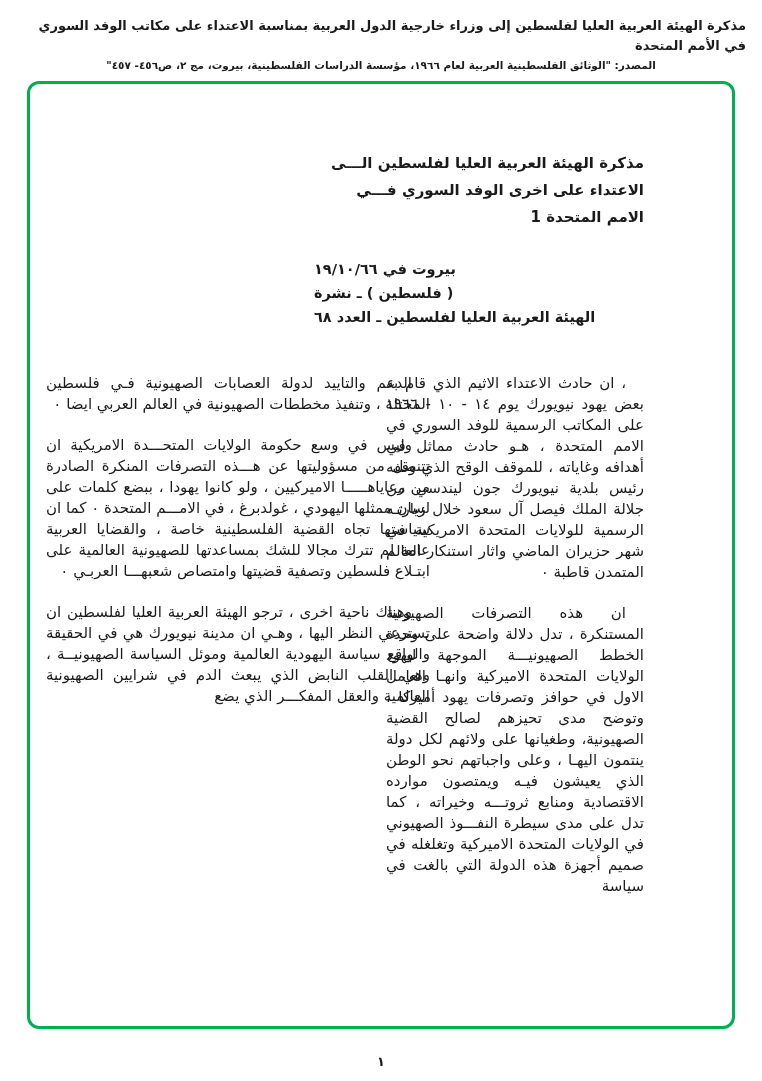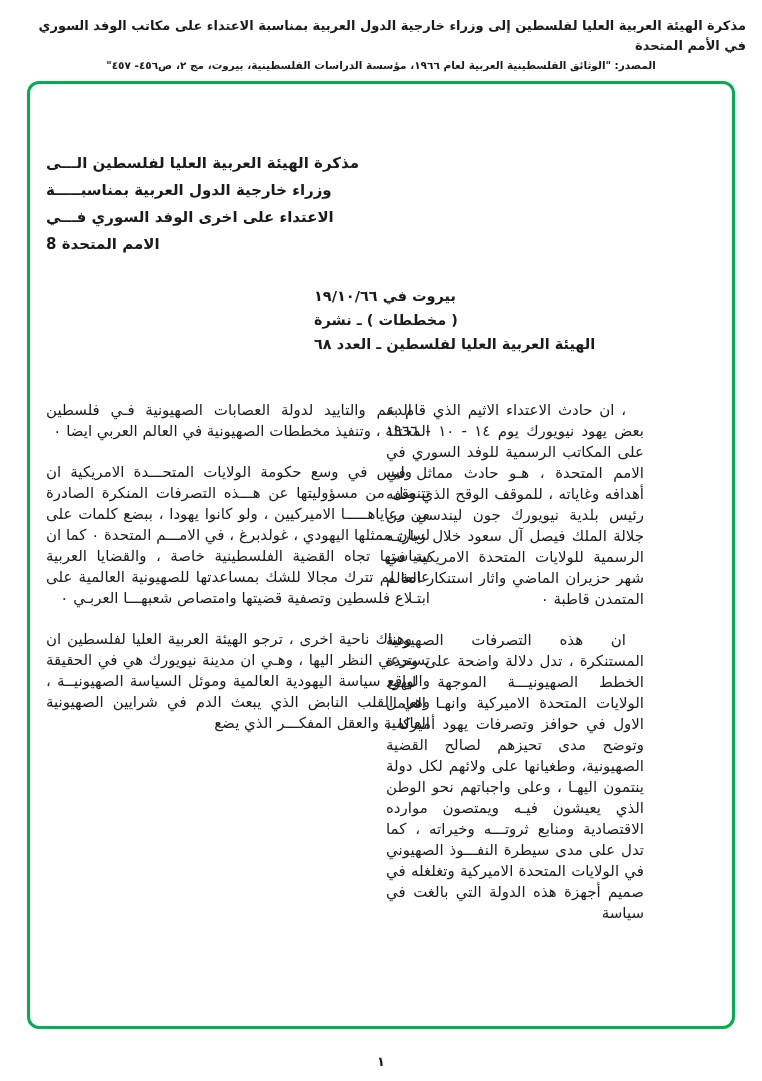--- a/index.html
+++ b/index.html
@@ -42,21 +42,21 @@
     width: 708px;
     height: 948px;
     border: 3px solid #00b050;
     border-radius: 12px;
     background: #ffffff;
     padding: 66px 88px 30px 16px;
     overflow: hidden;
   }
   
   .doc-title {
-    text-align: left;
+    text-align: right;
     font-weight: bold;
     font-size: 15px;
     line-height: 27px;
   }
   
   .dateline {
     margin-top: 26px;
     margin-right: 0;
     width: 330px;
     margin-left: auto;
@@ -100,28 +100,27 @@
 
   <div class="top-header">
     <div class="hdr-title">مذكرة الهيئة العربية العليا لفلسطين إلى وزراء خارجية الدول العربية بمناسبة الاعتداء على مكاتب الوفد السوري في الأمم المتحدة</div>
     <div class="hdr-source">المصدر: "الوثائق الفلسطينية العربية لعام ١٩٦٦، مؤسسة الدراسات الفلسطينية، بيروت، مج ٢، ص٤٥٦- ٤٥٧"</div>
   </div>
 
   <div class="frame" style="border-color: rgb(0, 176, 80);">
 
     <div class="doc-title">
       <div>مذكرة الهيئة العربية العليا لفلسطين الـــى</div>
-      <div>وزراء خارجية الدول العربية بمناسبـــــة</div>
       <div>الاعتداء على اخرى الوفد السوري فـــي</div>
-      <div>الامم المتحدة 8</div>
+      <div>الامم المتحدة 1</div>
     </div>
 
     <div class="dateline">
       <div class="dl-center">بيروت في ١٩/١٠/٦٦</div>
-      <div class="dl-center">( مخططات ) ـ نشرة</div>
+      <div class="dl-center">( فلسطين ) ـ نشرة</div>
       <div class="dl-right">الهيئة العربية العليا لفلسطين ـ العدد ٦٨</div>
     </div>
 
     <div class="columns">
       <div class="col col-right">
         <p>، ان حادث الاعتداء الاثيم الذي قام به بعض يهود نيويورك يوم ١٤ - ١٠ - ١٩٦٦ على المكاتب الرسمية للوفد السوري في الامم المتحدة ، هـو حادث مماثل في أهدافه وغاياته ، للموقف الوقح الذي وقفه رئيس بلدية نيويورك جون ليندسي من جلالة الملك فيصل آل سعود خلال زيارتـه الرسمية للولايات المتحدة الامريكية في شهر حزيران الماضي واثار استنكار العالم المتمدن قاطبة ٠</p>
         <p>ان هذه التصرفات الصهيونية المستنكرة ، تدل دلالة واضحة على وحدة الخطط الصهيونيـــة الموجهة ليهود الولايات المتحدة الاميركية وانهـا العامل الاول في حوافز وتصرفات يهود أميركا ، وتوضح مدى تحيزهم لصالح القضية الصهيونية، وطغيانها على ولائهم لكل دولة ينتمون اليهـا ، وعلى واجباتهم نحو الوطن الذي يعيشون فيـه ويمتصون موارده الاقتصادية ومنابع ثروتـــه وخيراته ، كما تدل على مدى سيطرة النفـــوذ الصهيوني في الولايات المتحدة الاميركية وتغلغله في صميم أجهزة هذه الدولة التي بالغت في سياسة</p>
       </div>
       <div class="col col-left">
         <p>الدعم والتاييد لدولة العصابات الصهيونية فـي فلسطين المحتلة ، وتنفيذ مخططات الصهيونية في العالم العربي ايضا ٠</p>

